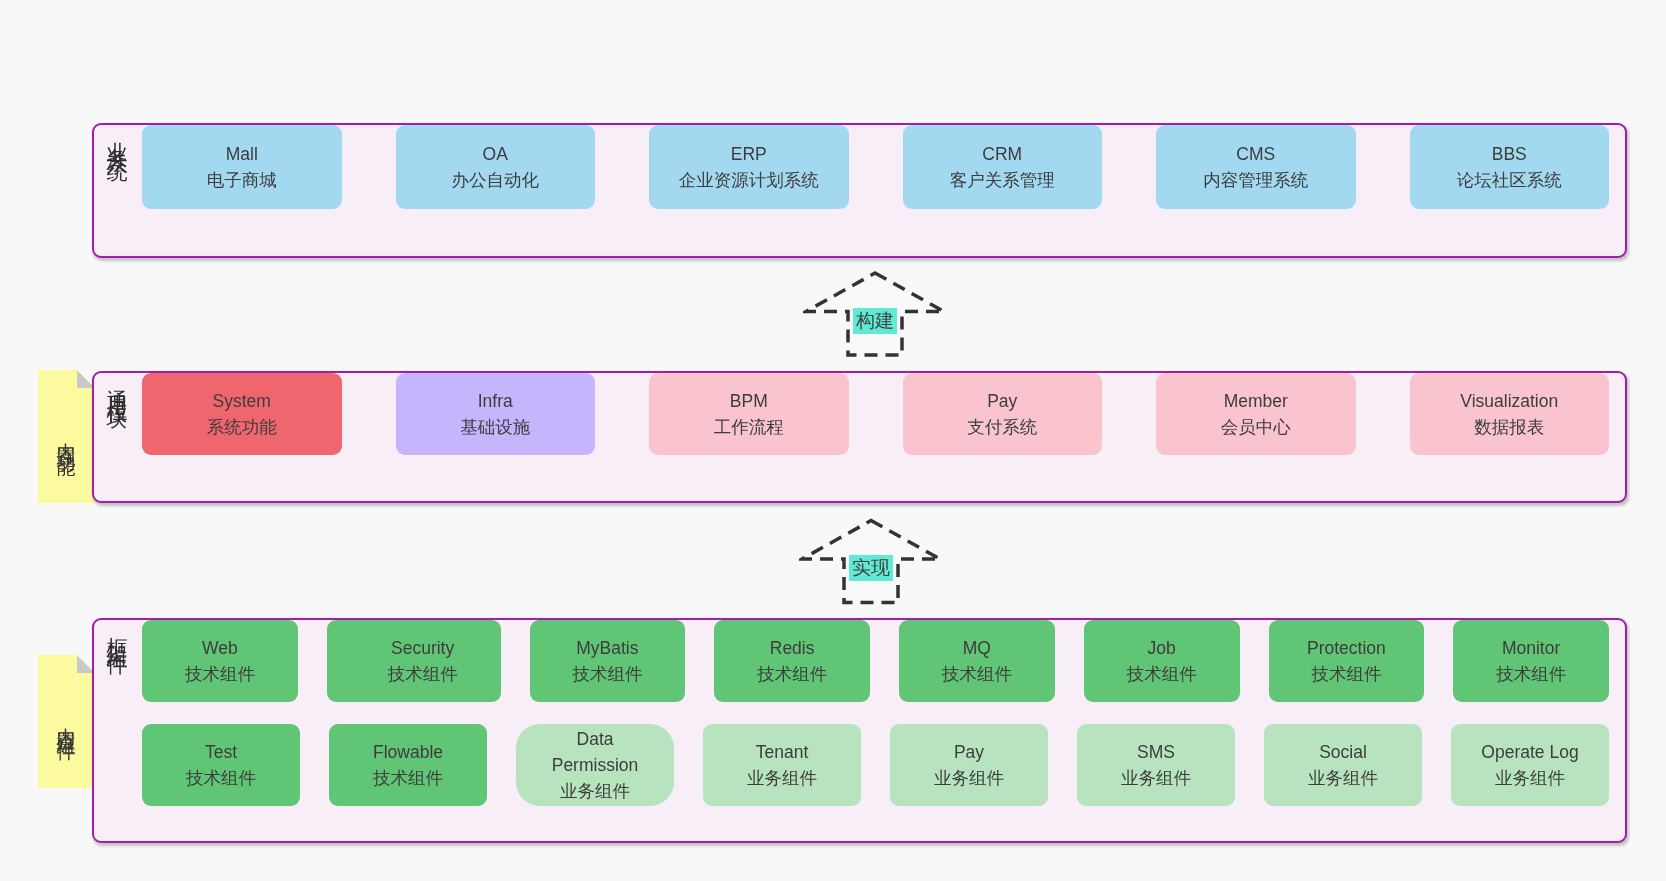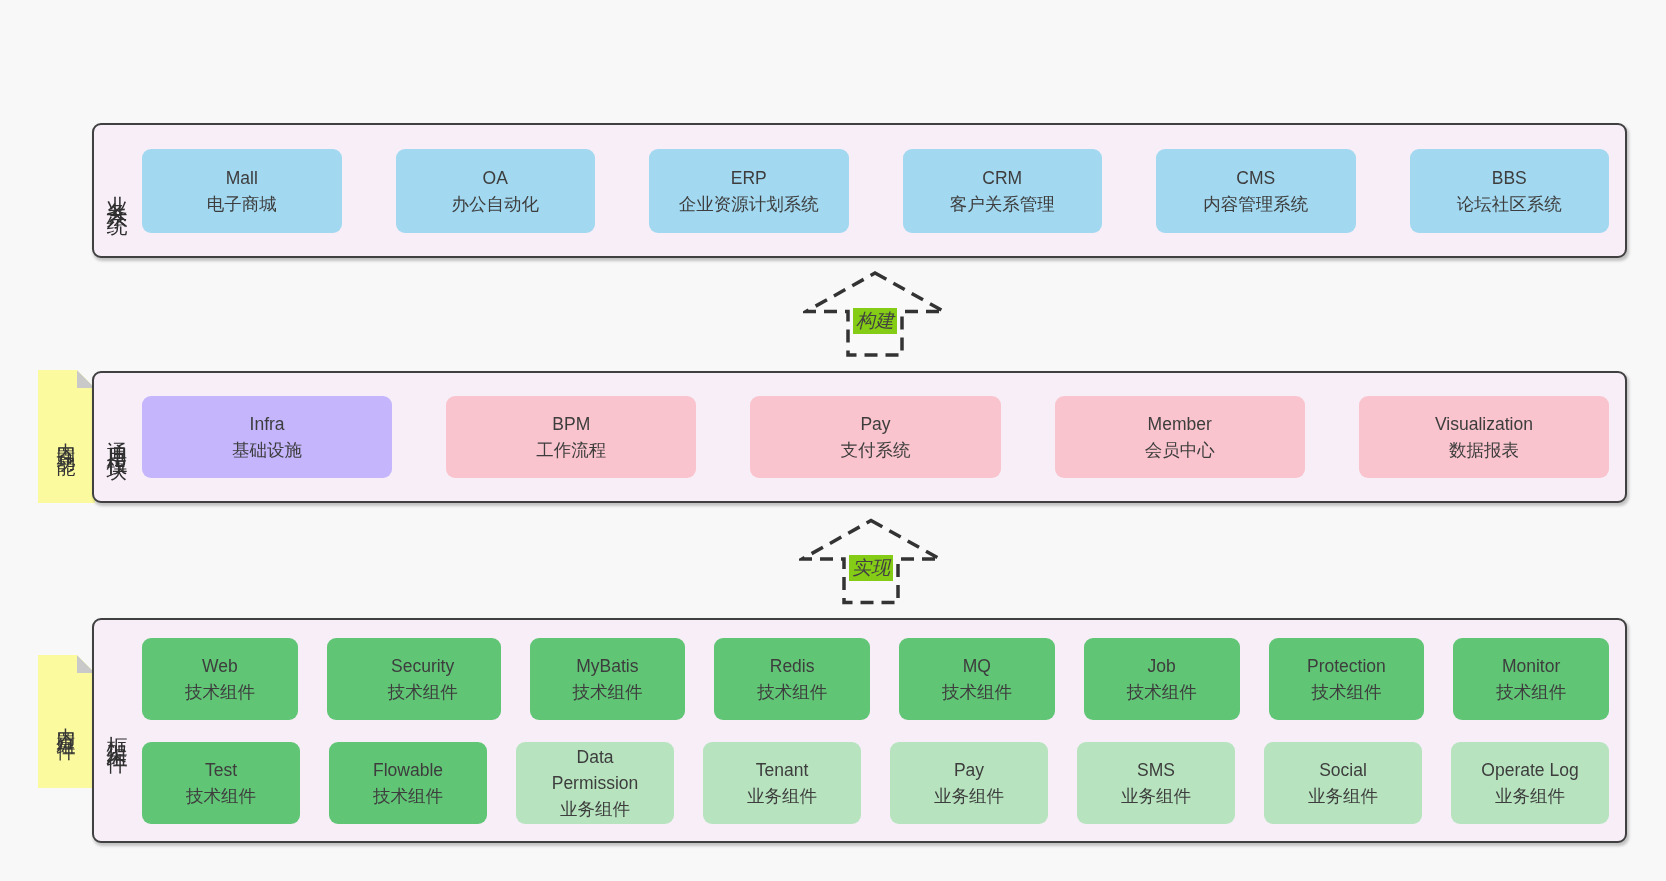--- a/index.html
+++ b/index.html
@@ -5,23 +5,23 @@
   html,body{margin:0;padding:0;}
   body{
     width:1666px;height:881px;position:relative;overflow:hidden;
     background:#f8f8f8;
     font-family:"Liberation Sans","DejaVu Sans",sans-serif;
   }
 
   
   .layer{
     position:absolute;left:92px;width:1535px;box-sizing:border-box;
-    background:#f7eef7;border:2px solid #404040;border-radius:9px;
+    background:#f7eef7;border:2px solid #a21caf;border-radius:9px;
     box-shadow:1.5px 2.5px 3px rgba(0,0,0,0.22);
-    display:flex;align-items:center;z-index:2;
+    display:flex;align-items:flex-start;z-index:2;
   }
   #layer-business  {top:123px;height:135px;}
   #layer-modules   {top:371px;height:132px;}
   #layer-components{top:618px;height:225px;}
 
   .layer-label{
     writing-mode:vertical-rl;text-orientation:upright;
     font-size:21px;letter-spacing:6px;color:#2f2f2f;
     margin-left:13px;flex:0 0 auto;line-height:1;
   }
@@ -57,23 +57,22 @@
     font-size:19px;letter-spacing:5px;color:#333;line-height:1;
   }
 
   
   .arrow{position:absolute;z-index:3;}
   #arrow-build    {left:803px;top:269px;width:144px;height:90px;}
   #arrow-implement{left:799px;top:516px;width:144px;height:91px;}
   .arrow svg{display:block;width:100%;height:100%;}
   .arrow-label{
     position:absolute;left:50%;top:52px;transform:translate(-50%,-50%);
-    font-size:19px;color:#414141;background:#84cc16;padding:0 3px;
+    font-size:19px;color:#414141;background:#5eead4;padding:0 3px;
     white-space:nowrap;
-    font-style:italic;
   }
 </style>
 </head>
 <body>
 
 <div class="layer" id="layer-business">
   <div class="layer-label">业务系统</div>
   <div class="boxes">
     <div class="box" style="background: rgb(162, 216, 240);">
       <span class="t">Mall</span>
@@ -110,20 +109,24 @@
 </div>
 
 <div class="tag" id="tag-modules">
   <span class="tag-fold"></span>
   <span class="tag-text">内置功能</span>
 </div>
 
 <div class="layer" id="layer-modules">
   <div class="layer-label">通用模块</div>
   <div class="boxes">
+    <div class="box" style="background: rgb(239, 102, 110);">
+      <span class="t">System</span>
+      <span class="s">系统功能</span>
+    </div>
     <div class="box" style="background: #c4b5fd;">
       <span class="t">Infra</span>
       <span class="s">基础设施</span>
     </div>
     <div class="box" style="background: rgb(249, 196, 205);">
       <span class="t">BPM</span>
       <span class="s">工作流程</span>
     </div>
     <div class="box" style="background: rgb(249, 196, 205);">
       <span class="t">Pay</span>
@@ -191,21 +194,21 @@
     </div>
     <div class="row">
       <div class="box" style="background: rgb(97, 197, 118);">
         <span class="t">Test</span>
         <span class="s">技术组件</span>
       </div>
       <div class="box" style="background: rgb(97, 197, 118);">
         <span class="t">Flowable</span>
         <span class="s">技术组件</span>
       </div>
-      <div class="box" style="background: rgb(183, 228, 191);">
+      <div class="box" style="background: rgb(183, 228, 191); border-radius: 24px;">
         <span class="t">Data Permission</span>
         <span class="s">业务组件</span>
       </div>
       <div class="box" style="background: rgb(183, 228, 191);">
         <span class="t">Tenant</span>
         <span class="s">业务组件</span>
       </div>
       <div class="box" style="background: rgb(183, 228, 191);">
         <span class="t">Pay</span>
         <span class="s">业务组件</span>

